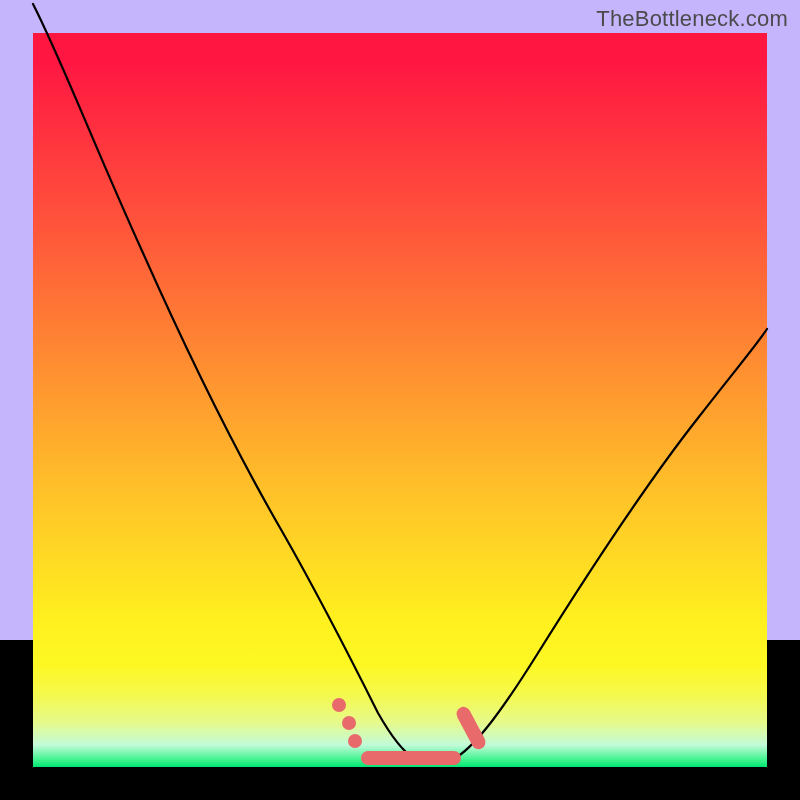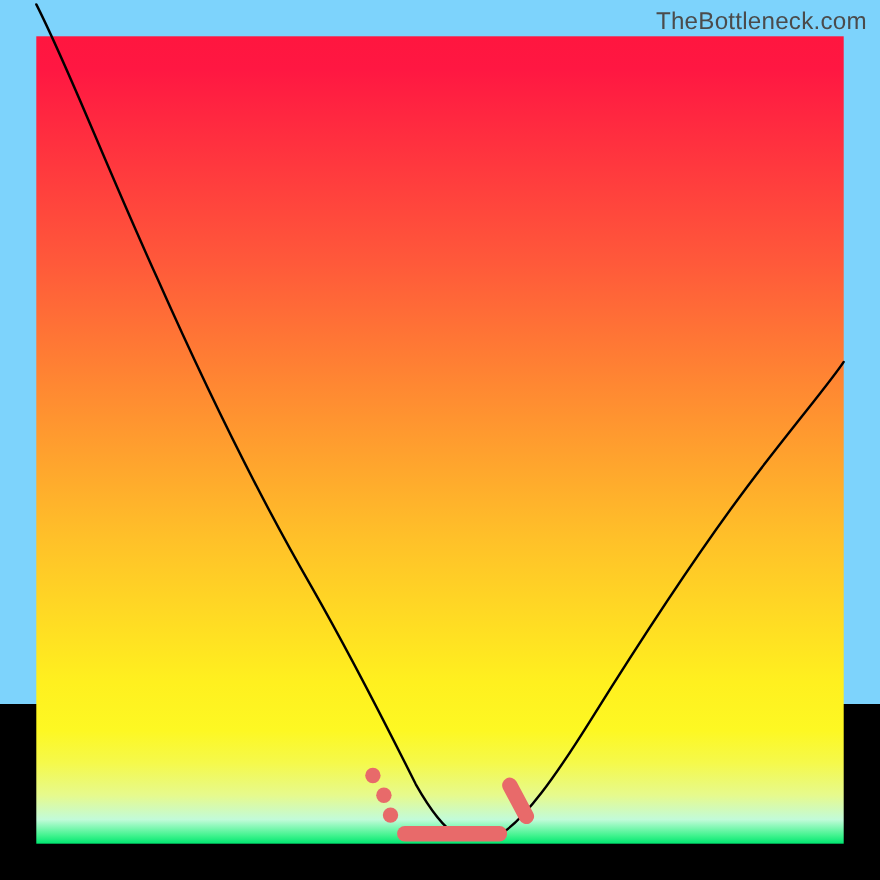--- a/index.html
+++ b/index.html
@@ -8,21 +8,21 @@
     width: 800px;
     height: 800px;
     background: #000;
     overflow: hidden;
     font-family: Arial, Helvetica, sans-serif;
   }
   .frame {
     position: relative;
     width: 800px;
     height: 640px;
-    background: #7dd3fc;
+    background: #c4b5fd;
   }
   .plot-area {
     position: absolute;
     left: 33px;
     top: 33px;
     width: 734px;
     height: 734px;
     
     background: linear-gradient(
       to bottom,

